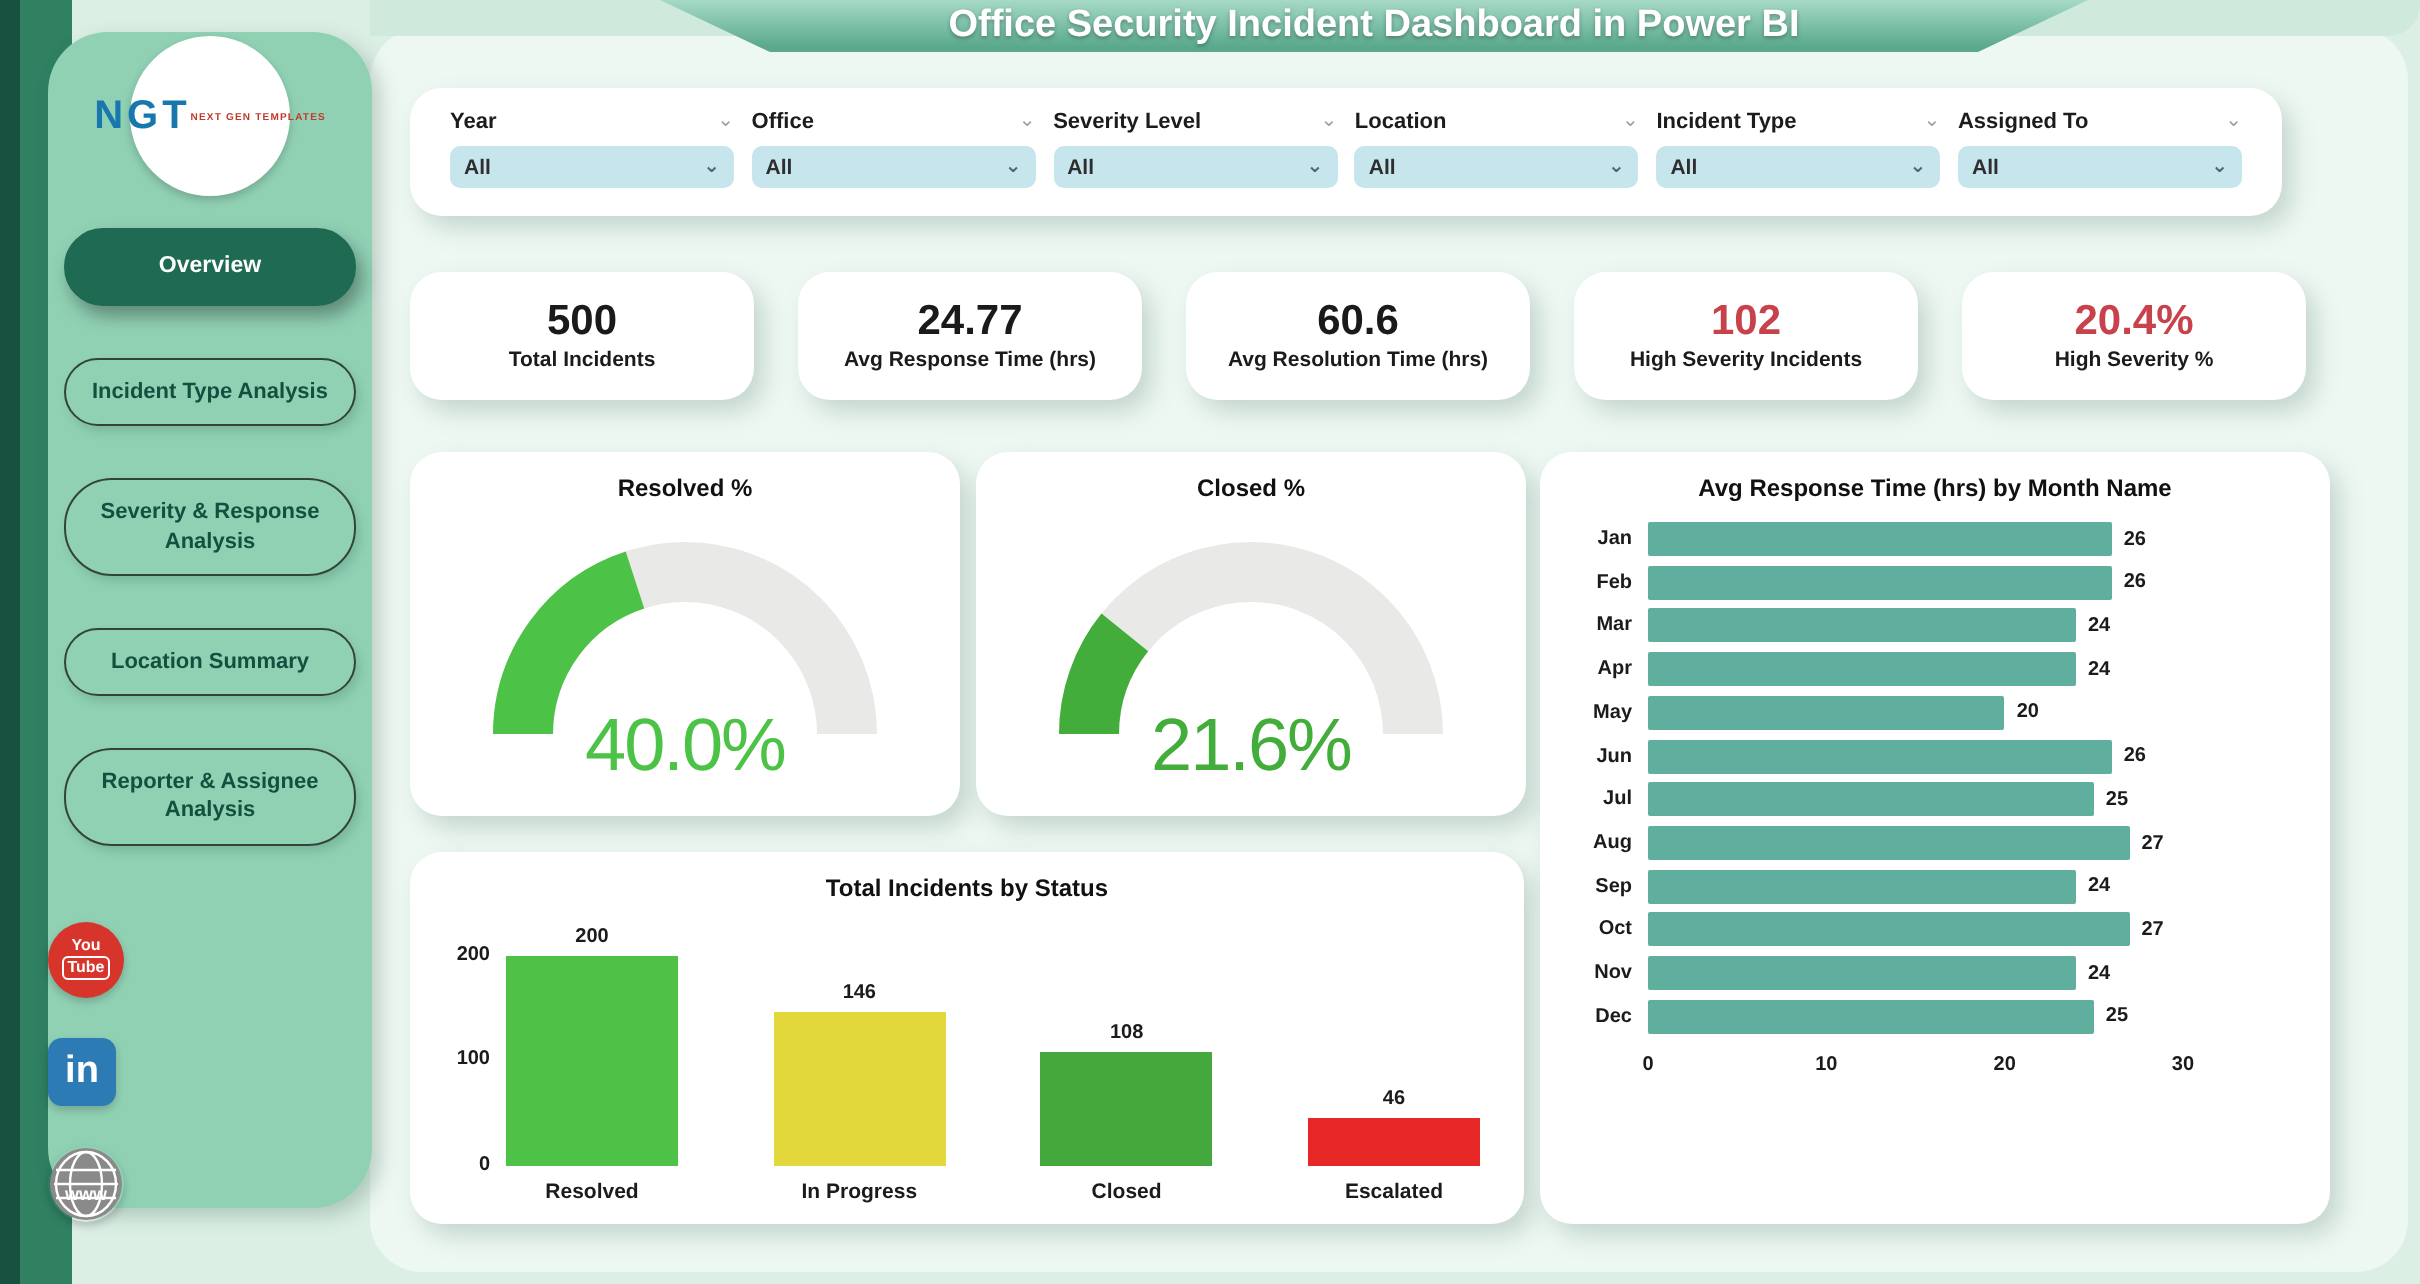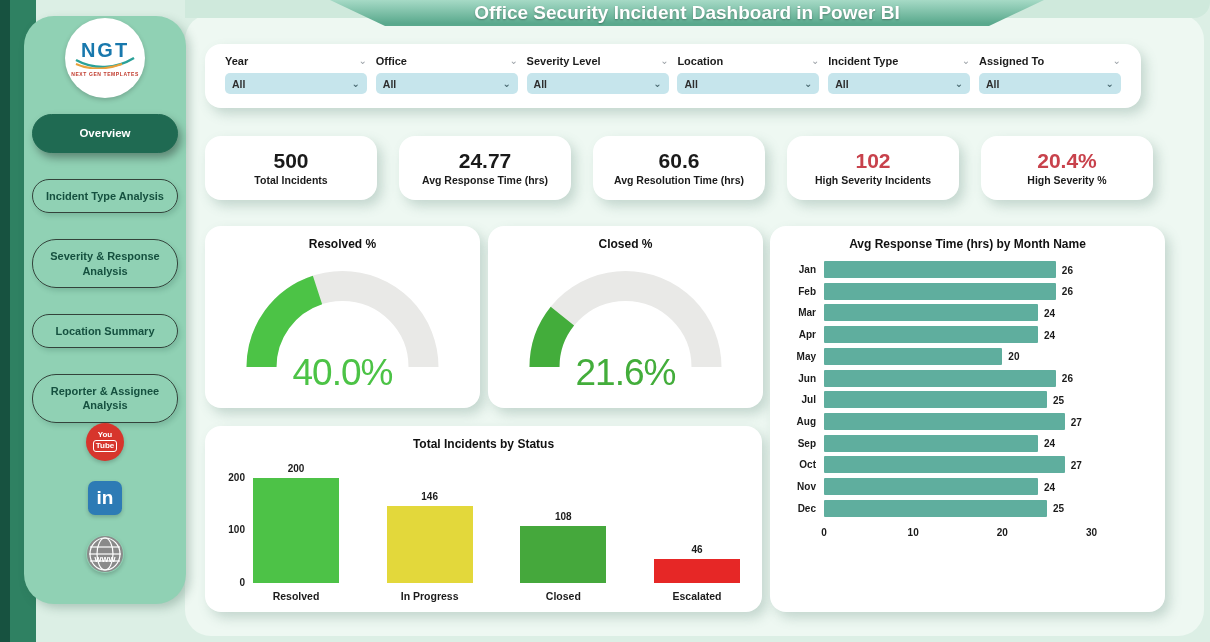--- a/index.html
+++ b/index.html
@@ -7,31 +7,31 @@
          font-family:"Liberation Sans","DejaVu Sans",sans-serif;-webkit-font-smoothing:antialiased;}
   
   .left-edge{position:absolute;left:0;top:0;width:10px;height:642px;background:#175240;}
   .side-strip{position:absolute;left:10px;top:0;width:26px;height:642px;background:#2f8162;}
   .canvas{position:absolute;left:185px;top:14px;right:6px;bottom:6px;background:#eef8f2;border-radius:26px;}
   .top-strip{position:absolute;left:185px;top:0;right:0;height:18px;background:#cfe9dc;border-radius:0 0 16px 0;}
   
   .sidebar{position:absolute;left:24px;top:16px;width:162px;height:588px;background:#90d1b4;
            border-radius:30px;box-shadow:4px 4px 10px rgba(30,80,60,.25);z-index:4;}
   .logo{position:relative;width:80px;height:80px;margin:2px auto 0;background:#fff;border-radius:50%;
-        box-shadow:0 2px 5px rgba(0,0,0,.2);display:flex;flex-direction:column;align-items:center;justify-content:center;}
+        box-shadow:0 2px 5px rgba(0,0,0,.2);display:flex;align-items:center;justify-content:center;}
   .logo-text{font-size:20px;font-weight:bold;color:#1878ad;letter-spacing:2px;line-height:1;}
   .logo-swoosh{margin-top:-3px;}
   .logo-sub{font-size:5px;font-weight:bold;color:#c0392b;letter-spacing:.6px;margin-top:2px;white-space:nowrap;}
   .nav{margin-top:16px;display:flex;flex-direction:column;align-items:center;gap:26px;}
   .pill{width:146px;box-sizing:border-box;border-radius:24px;padding:9px 8px;text-align:center;
         font-size:11px;font-weight:bold;color:#15503f;border:1.5px solid #33433b;line-height:1.3;cursor:pointer;
         background:transparent;box-shadow:2px 3px 5px rgba(30,80,60,.18);}
   .pill.active{background:#1f6a52;color:#ffffff;border-color:#1f6a52;font-size:11.5px;
         box-shadow:3px 5px 9px rgba(0,0,0,.35);padding:11px 8px;}
-  .social{display:flex;flex-direction:column;align-items:center;gap:20px;}
+  .social{margin-top:38px;display:flex;flex-direction:column;align-items:flex-start;gap:20px;}
   .ic{cursor:pointer;box-shadow:0 2px 4px rgba(0,0,0,.2);}
   .ic.yt{width:38px;height:38px;border-radius:50%;display:flex;flex-direction:column;align-items:center;justify-content:center;color:#fff;}
   .yt-you{font-size:8px;font-weight:bold;line-height:1;}
   .yt-tube{font-size:8px;font-weight:bold;line-height:1;border:1px solid #fff;border-radius:3px;padding:1px 2px;margin-top:1px;}
   .ic.li{width:34px;height:34px;border-radius:7px;color:#fff;font-weight:bold;font-size:19px;
          display:flex;align-items:center;justify-content:center;line-height:1;}
   .ic.web{width:38px;height:38px;border-radius:50%;}
   
   .banner{position:absolute;left:330px;top:0;width:714px;height:26px;z-index:5;
           clip-path:polygon(0 0,100% 0,calc(100% - 55px) 100%,55px 100%);

